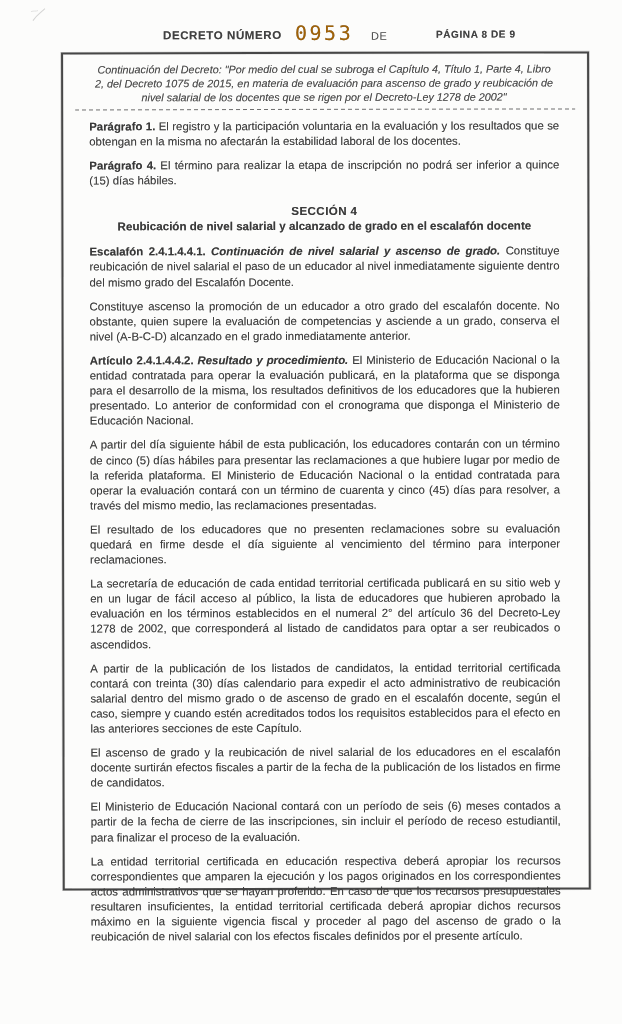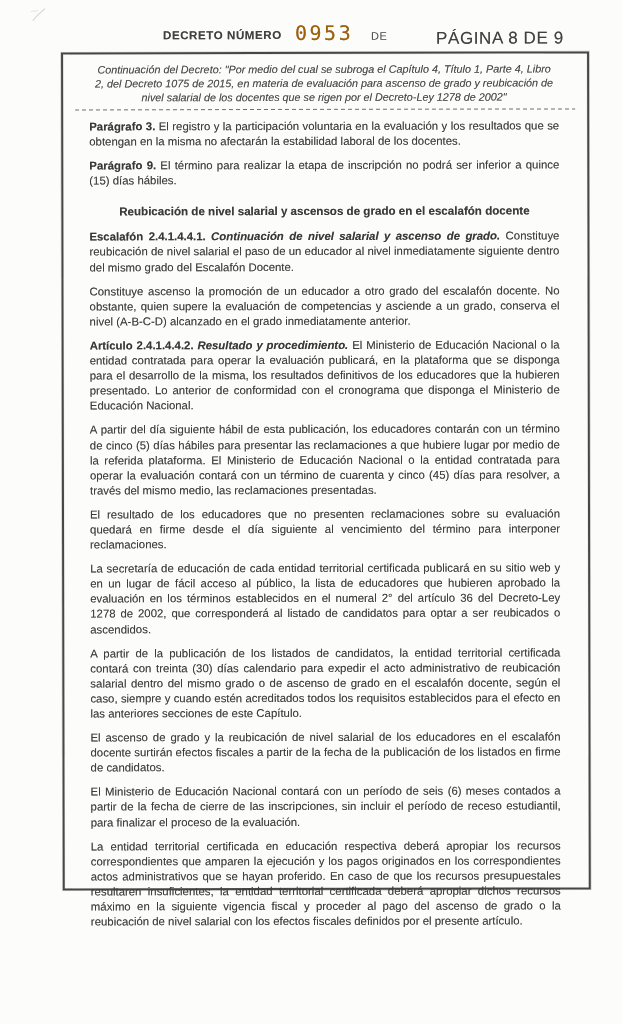--- a/index.html
+++ b/index.html
@@ -28,21 +28,21 @@
     font-family: "DejaVu Sans Mono", monospace;
     font-size: 20px; font-weight: 500; letter-spacing: 2.5px; color: #a16207;
     text-shadow: 0 0 0.6px rgba(80,80,80,0.6);
   }
   .decree-de {
     position: absolute; left: 372px; top: 30px;
     font-size: 11px; font-weight: 400; letter-spacing: 0.6px; color: #454545;
   }
   .page-indicator {
     position: absolute; left: 437px; top: 29px;
-    font-size: 17px; font-weight: 400; letter-spacing: 0.6px; color: #414141;
+    font-size: 10px; font-weight: 700; letter-spacing: 0.6px; color: #414141;
     text-shadow: 0 0 0.5px rgba(70,70,70,0.55);
   }
 
   .doc-box {
     position: absolute; left: 62px; top: 52px;
     width: 528px; height: 838px;
     border: 2px solid #474747;
     box-shadow: 0 0 0 0.6px rgba(90,90,90,0.35), inset 0 0 0 0.4px rgba(120,120,120,0.25);
     box-sizing: border-box;
     background: #fcfcfb;
@@ -100,26 +100,27 @@
       <span class="decree-number">0953</span>
       <span class="decree-de">DE</span>
       <span class="page-indicator">PÁGINA 8 DE 9</span>
     </div>
 
     <div class="doc-box">
 
       <div class="continuation">Continuación del Decreto: "Por medio del cual se subroga el Capítulo 4, Título 1, Parte 4, Libro 2, del Decreto 1075 de 2015, en materia de evaluación para ascenso de grado y reubicación de nivel salarial de los docentes que se rigen por el Decreto-Ley 1278 de 2002"</div>
       <div class="dashed-sep"></div>
 
-      <p class="para"><b class="lead">Parágrafo 3.</b><b class="ttl"></b><span> El registro y la participación voluntaria en la evaluación y los resultados que se obtengan en la misma no afectarán la estabilidad laboral de los docentes.</span></p>
+      <p class="para"><b class="lead">Parágrafo 1.</b><b class="ttl"></b><span> El registro y la participación voluntaria en la evaluación y los resultados que se obtengan en la misma no afectarán la estabilidad laboral de los docentes.</span></p>
 
-      <p class="para"><b class="lead">Parágrafo 9.</b><b class="ttl"></b><span> El término para realizar la etapa de inscripción no podrá ser inferior a quince (15) días hábiles.</span></p>
+      <p class="para"><b class="lead">Parágrafo 4.</b><b class="ttl"></b><span> El término para realizar la etapa de inscripción no podrá ser inferior a quince (15) días hábiles.</span></p>
 
       <div class="section-heading">
-        <div class="sec-line2">Reubicación de nivel salarial y ascensos de grado en el escalafón docente</div>
+        <div class="sec-line1">SECCIÓN 4</div>
+        <div class="sec-line2">Reubicación de nivel salarial y alcanzado de grado en el escalafón docente</div>
       </div>
 
       <p class="para"><b class="lead">Escalafón 2.4.1.4.4.1.</b><b class="ttl"> Continuación de nivel salarial y ascenso de grado.</b><span> Constituye reubicación de nivel salarial el paso de un educador al nivel inmediatamente siguiente dentro del mismo grado del Escalafón Docente.</span></p>
 
       <p class="para"><b class="lead"></b><b class="ttl"></b><span>Constituye ascenso la promoción de un educador a otro grado del escalafón docente. No obstante, quien supere la evaluación de competencias y asciende a un grado, conserva el nivel (A-B-C-D) alcanzado en el grado inmediatamente anterior.</span></p>
 
       <p class="para"><b class="lead">Artículo 2.4.1.4.4.2.</b><b class="ttl"> Resultado y procedimiento.</b><span> El Ministerio de Educación Nacional o la entidad contratada para operar la evaluación publicará, en la plataforma que se disponga para el desarrollo de la misma, los resultados definitivos de los educadores que la hubieren presentado. Lo anterior de conformidad con el cronograma que disponga el Ministerio de Educación Nacional.</span></p>
 
       <p class="para"><b class="lead"></b><b class="ttl"></b><span>A partir del día siguiente hábil de esta publicación, los educadores contarán con un término de cinco (5) días hábiles para presentar las reclamaciones a que hubiere lugar por medio de la referida plataforma. El Ministerio de Educación Nacional o la entidad contratada para operar la evaluación contará con un término de cuarenta y cinco (45) días para resolver, a través del mismo medio, las reclamaciones presentadas.</span></p>
 

